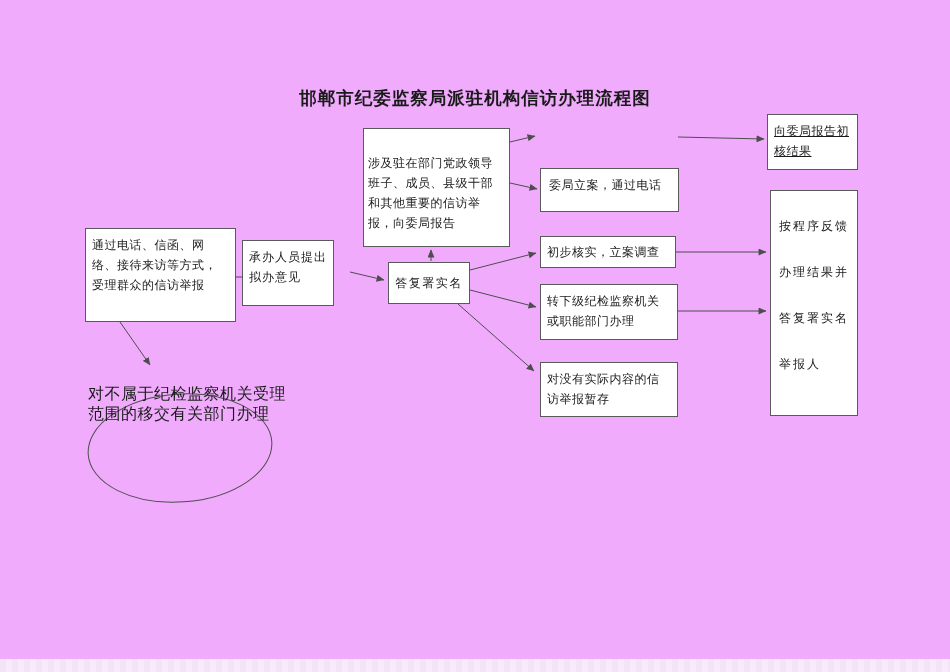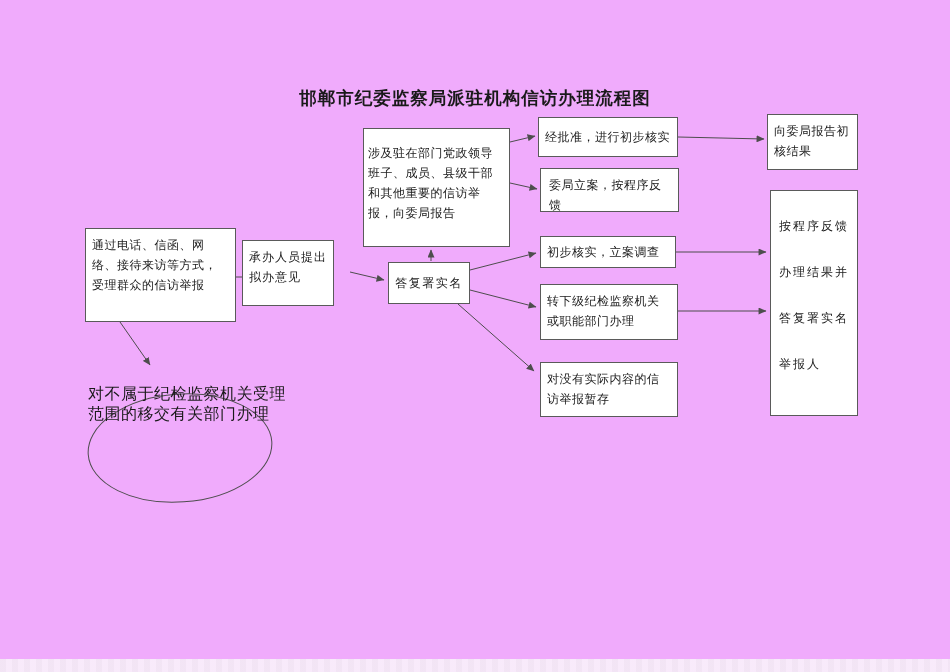--- a/index.html
+++ b/index.html
@@ -19,23 +19,23 @@
     border:1px solid #5a5a5a; font-size:12px; line-height:20px;
     letter-spacing:0.5px; padding:6px; z-index:1;
   }
   .freetext {
     position:absolute; font-size:16px; line-height:20px; letter-spacing:0.5px; z-index:1;
   }
   #n-intake   { left:85px;  top:228px; width:151px; height:94px; }
   #n-draft    { left:242px; top:240px; width:92px;  height:66px; letter-spacing:1px; }
   #n-review   { left:388px; top:262px; width:82px;  height:42px;
                 display:flex; align-items:center; justify-content:center; letter-spacing:1.5px; }
-  #n-report   { left:363px; top:128px; width:147px; height:119px; padding:14px 4px; }
+  #n-report   { left:363px; top:128px; width:147px; height:119px; padding:24px 4px; }
   #n-approved { left:538px; top:117px; width:140px; height:40px; display:flex; align-items:center; }
-  #n-result   { left:767px; top:114px; width:91px;  height:56px; }
+  #n-result   { left:767px; top:114px; width:91px;  height:56px;text-decoration:underline; }
   #n-bureau   { left:540px; top:168px; width:139px; height:44px; padding:6px 8px; }
   #n-verify   { left:540px; top:236px; width:136px; height:32px; display:flex; align-items:center; }
   #n-transfer { left:540px; top:284px; width:138px; height:56px; }
   #n-hold     { left:540px; top:362px; width:138px; height:55px; }
   #n-feedback { left:770px; top:190px; width:88px;  height:226px;
                 line-height:46px; white-space:pre-line; letter-spacing:2px;
                 padding:12px 8px 10px 8px; }
   #t-outscope { left:88px; top:384px; width:202px; }
   .watermark {
     position:absolute; left:0; bottom:0; width:100%; height:13px; z-index:0;
@@ -68,23 +68,22 @@
     <line x1="678" y1="311" x2="766" y2="311" marker-end="url(#ah)"></line>
     <ellipse cx="180" cy="448" rx="92" ry="54" transform="rotate(-4 180 448)"></ellipse>
   </svg>
 
   <h1 class="title">邯郸市纪委监察局派驻机构信访办理流程图</h1>
 
   <div class="node" id="n-intake">通过电话、信函、网络、接待来访等方式，受理群众的信访举报</div>
   <div class="node" id="n-draft">承办人员提出拟办意见</div>
   <div class="node" id="n-review">答复署实名</div>
   <div class="node" id="n-report">涉及驻在部门党政领导班子、成员、县级干部和其他重要的信访举报，向委局报告</div>
-  <div class="node" id="n-approved">经批准，进行初步核实</div>
   <div class="node" id="n-result">向委局报告初核结果</div>
-  <div class="node" id="n-bureau">委局立案，按程序反馈</div>
+  <div class="node" id="n-bureau">委局立案，通过电话</div>
   <div class="node" id="n-verify">初步核实，立案调查</div>
   <div class="node" id="n-hold">对没有实际内容的信访举报暂存</div>
   <div class="node" id="n-transfer">转下级纪检监察机关或职能部门办理</div>
   <div class="node" id="n-feedback">按程序反馈
 办理结果并
 答复署实名
 举报人</div>
 
   <div class="freetext" id="t-outscope">对不属于纪检监察机关受理范围的移交有关部门办理</div>
 

